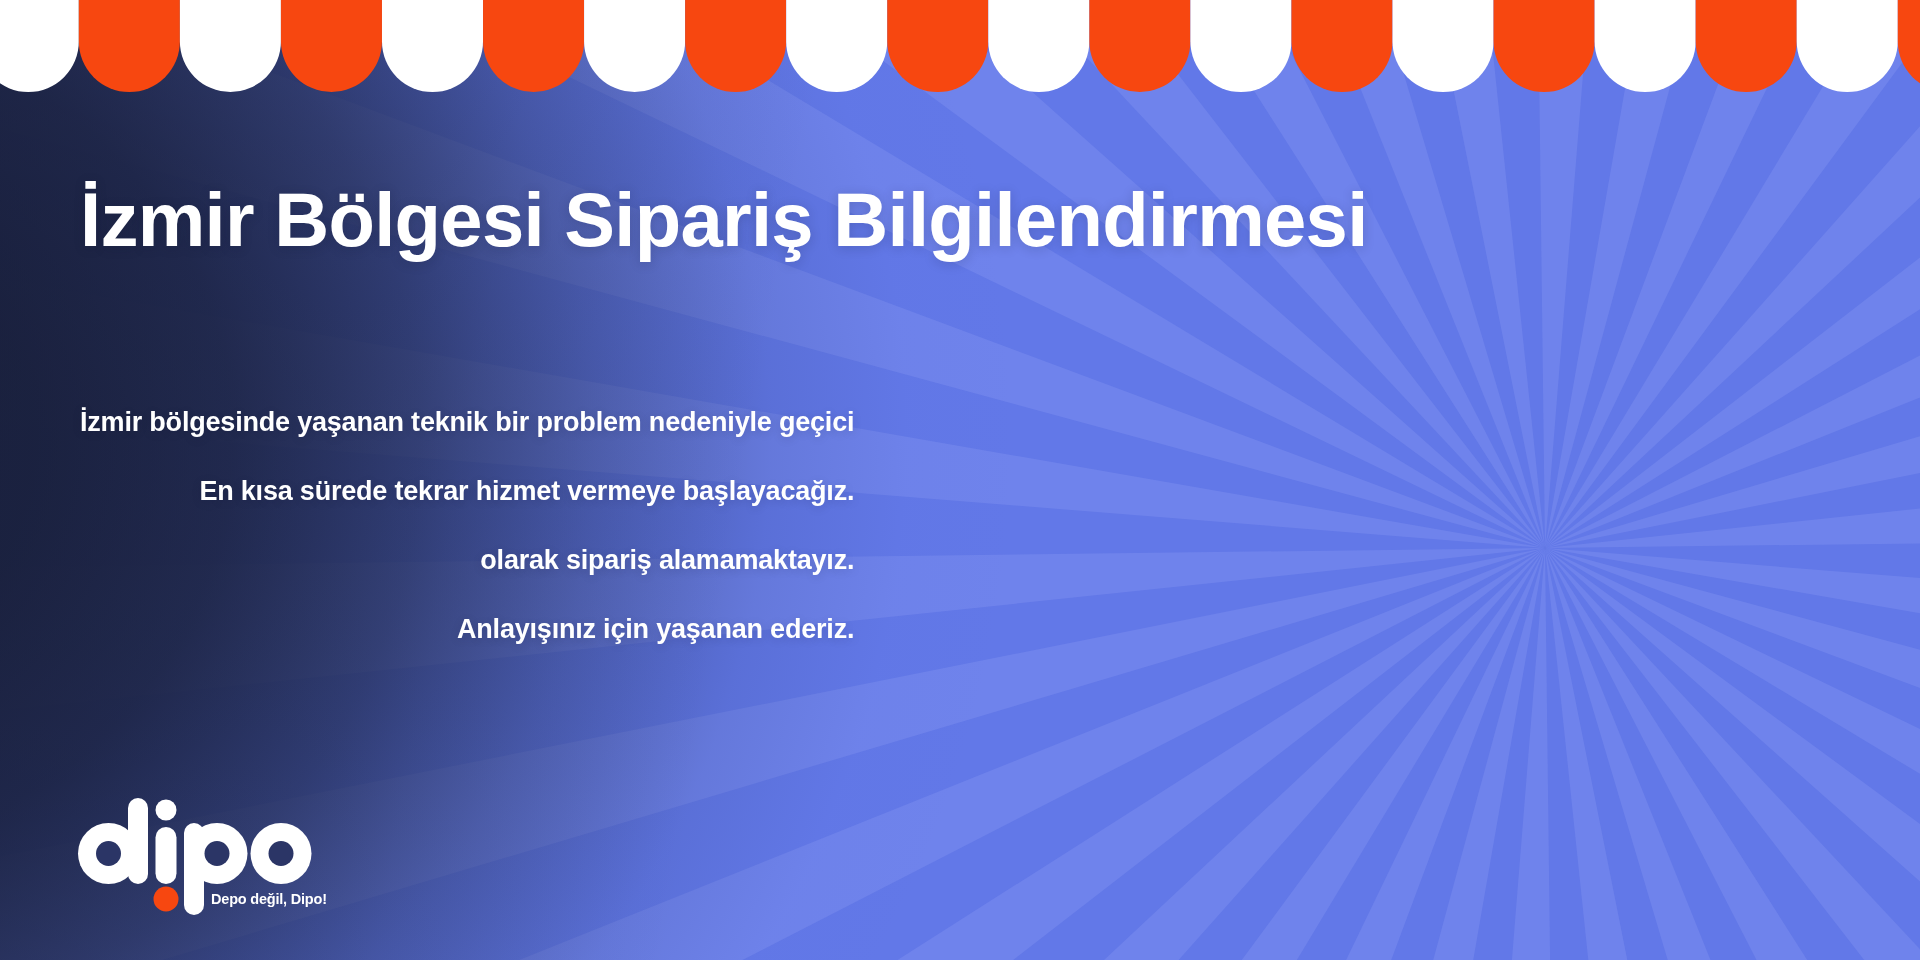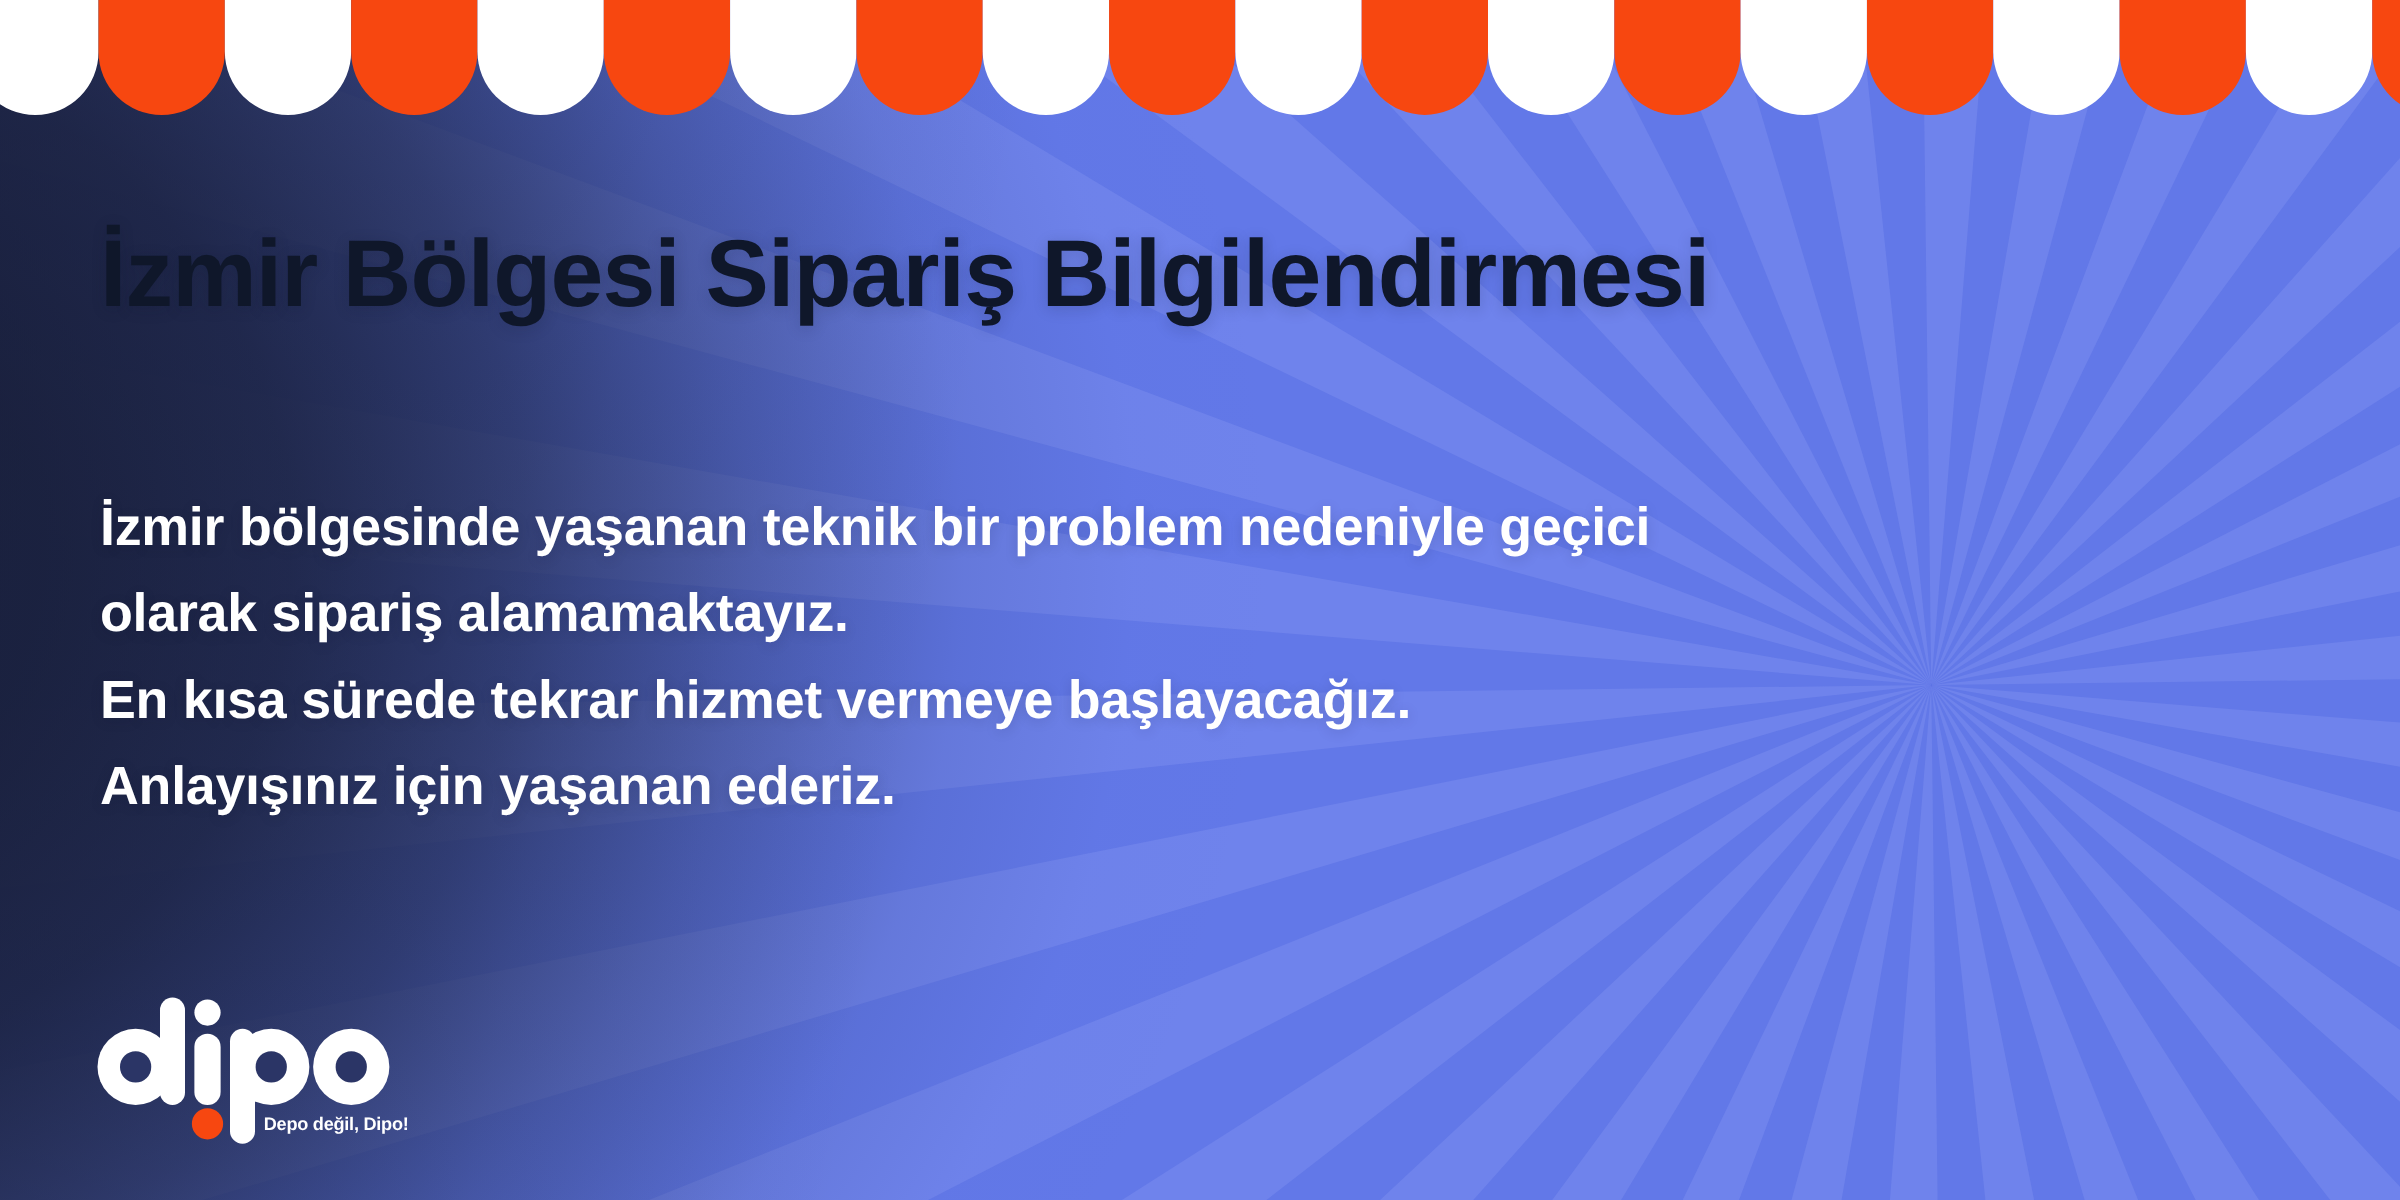--- a/index.html
+++ b/index.html
@@ -81,42 +81,43 @@
     left: 0; top: 0;
     width: 1920px; height: 960px;
     z-index: 8;
   }
 
   .headline {
     position: absolute;
     left: 80px;
     top: 182px;
     margin: 0;
-    color: #0f172a;
+    color: #ffffff;
     font-family: "Liberation Sans", sans-serif;
     font-size: 76px;
     line-height: 1.0;
     font-weight: bold;
     letter-spacing: -0.7px;
     white-space: nowrap;
     text-shadow: 0 2px 12px rgba(15,20,45,0.18);
   }
 
   .body-copy {
     position: absolute;
     left: 80px;
     top: 388px;
     color: #ffffff;
     font-family: "Liberation Sans", sans-serif;
-    font-size: 43px;
+    font-size: 27px;
     font-weight: bold;
     line-height: 69px;
     letter-spacing: -0.2px;
     white-space: nowrap;
     text-shadow: 0 2px 10px rgba(15,20,45,0.15);
+    text-align: right;
   }
   .body-copy .line { display: block; }
 
   
   .logo {
     position: absolute;
     left: 78px;
     top: 796px;
     width: 250px;
     height: 120px;
@@ -200,22 +201,22 @@
         </g>
     </svg>
   </div>
 
   <div class="content">
 
     <h1 class="headline">İzmir Bölgesi Sipariş Bilgilendirmesi</h1>
 
     <div class="body-copy">
       <span class="line">İzmir bölgesinde yaşanan teknik bir problem nedeniyle geçici</span>
+      <span class="line">En kısa sürede tekrar hizmet vermeye başlayacağız.</span>
       <span class="line">olarak sipariş alamamaktayız.</span>
-      <span class="line">En kısa sürede tekrar hizmet vermeye başlayacağız.</span>
       <span class="line">Anlayışınız için yaşanan ederiz.</span>
     </div>
 
     <div class="logo">
       <svg width="250" height="120" viewBox="0 0 250 120" xmlns="http://www.w3.org/2000/svg">
 
         <g>
 
           <circle cx="30.5" cy="57.5" r="30.5" fill="#ffffff"></circle>
           <circle cx="30.5" cy="57.5" r="12.5" fill="#2b3566"></circle>

